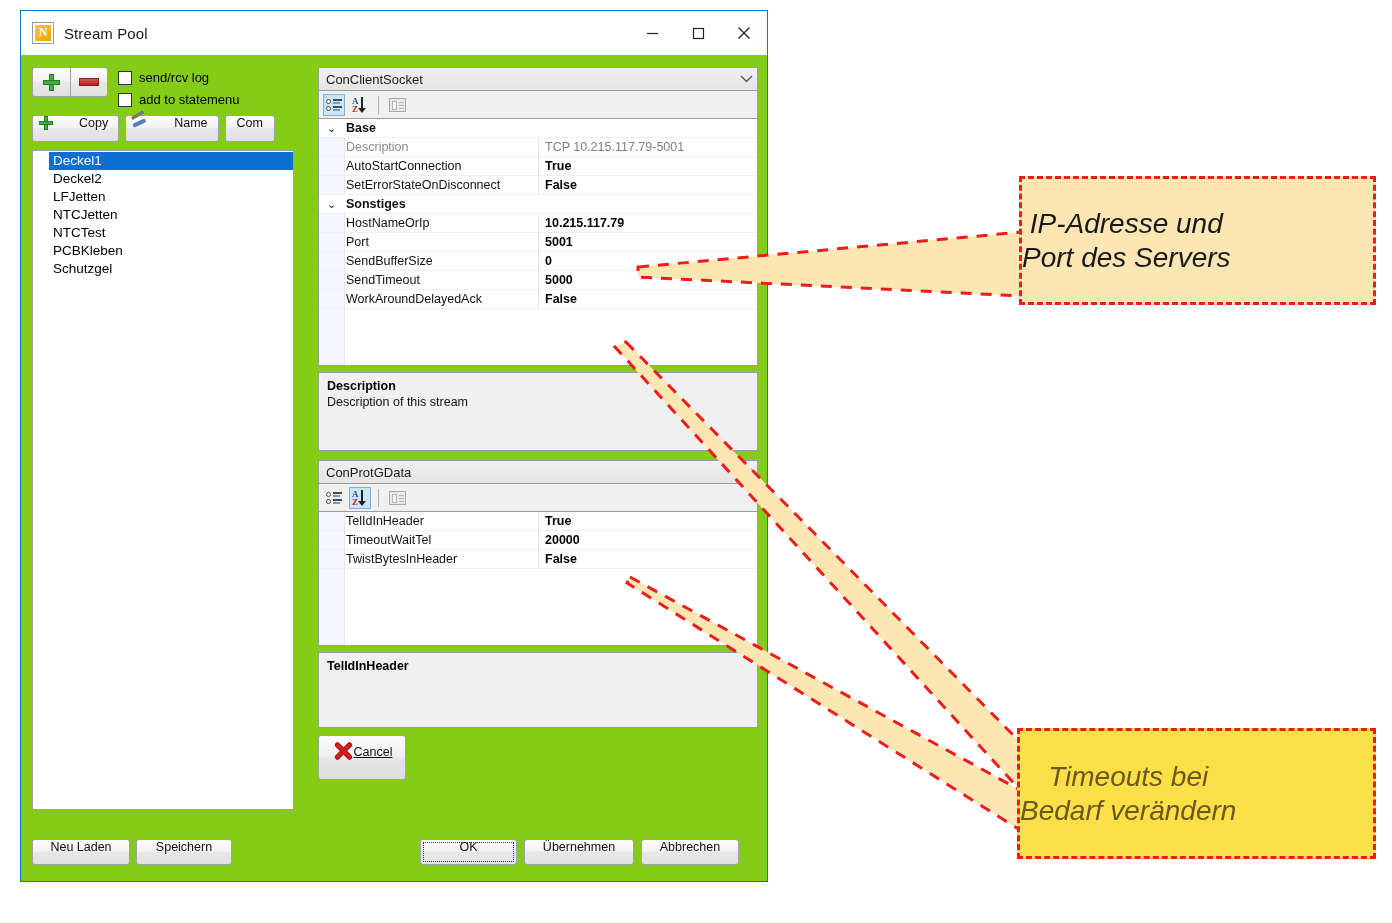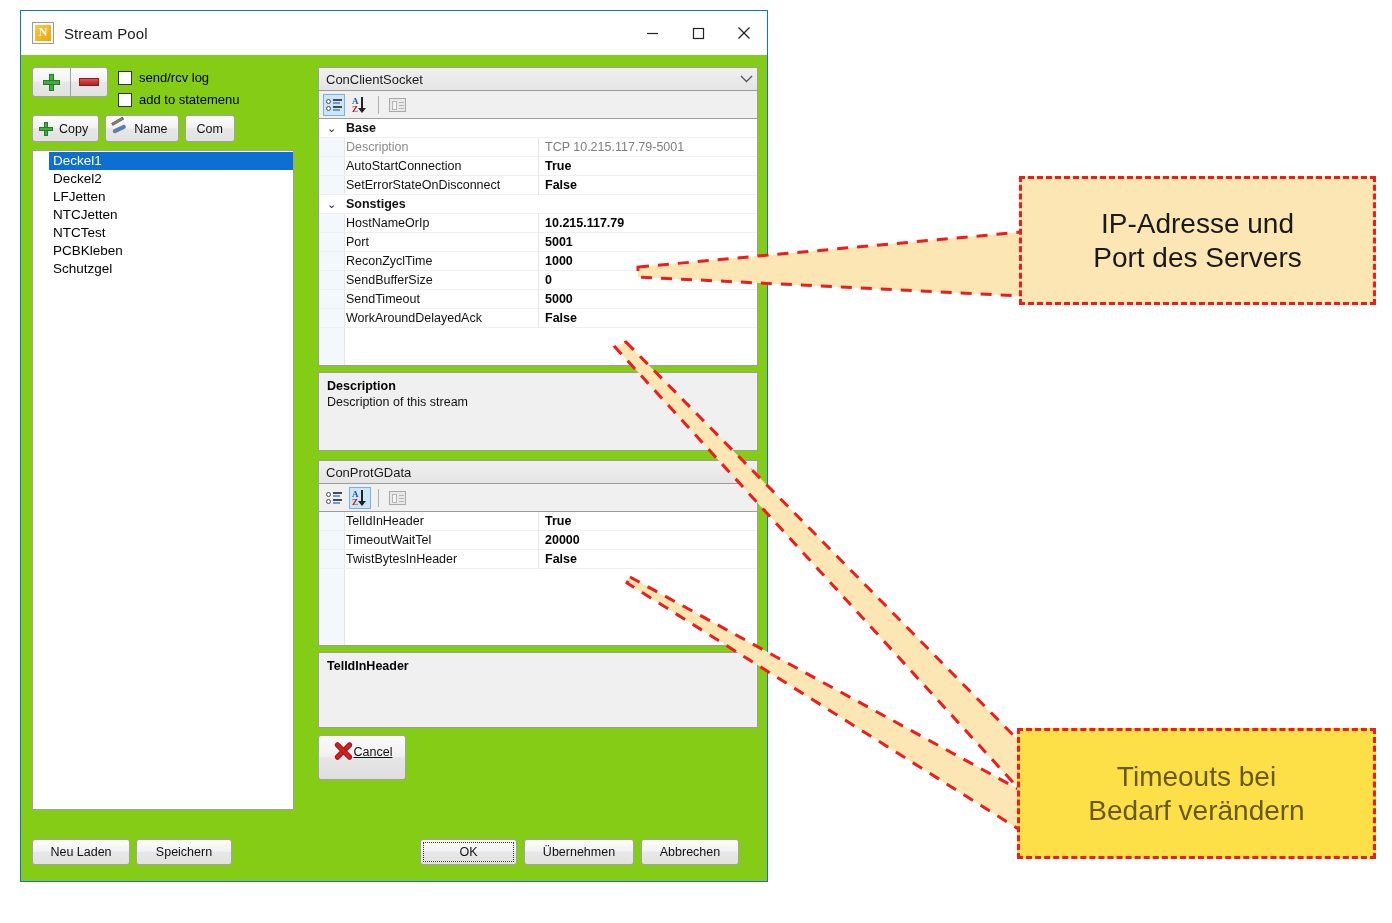--- a/index.html
+++ b/index.html
@@ -51,22 +51,22 @@
   #client{
     position:absolute;left:0;top:44px;right:0;bottom:0;background:#84cc16;
   }
   
   #leftpanel{position:absolute;left:11px;top:12px;width:262px;}
   .tool-row{display:flex;align-items:flex-start;}
   .btn{
     background:linear-gradient(180deg,#fdfdfd 0%,#f2f2f2 46%,#e7e7e7 52%,#e2e2e2 100%);
     border:1px solid #a2a2a2;border-radius:3px;
     font-family:"Liberation Sans", sans-serif;font-size:12.5px;color:#111;
-    display:inline-flex;align-items:center;justify-content:center;
-    box-sizing:border-box;cursor:default;
+    display:inline-flex;justify-content:center;
+    box-sizing:border-box;cursor:default;gap:20px;
   }
   .plusminus{display:flex;width:76px;height:30px;}
   .pm-half{
     width:38px;height:30px;background:linear-gradient(180deg,#fdfdfd 0%,#f2f2f2 46%,#e7e7e7 52%,#e2e2e2 100%);
     border:1px solid #a2a2a2;box-sizing:border-box;display:flex;align-items:center;justify-content:center;
   }
   .pm-half:first-child{border-radius:3px 0 0 3px;border-right:none;}
   .pm-half:last-child{border-radius:0 3px 3px 0;}
   .plus-glyph{position:relative;width:17px;height:17px;}
   .plus-glyph::before,.plus-glyph::after{
@@ -188,22 +188,22 @@
   #btn-speichern{left:115px;top:14px;width:96px;}
   #btn-ok{left:399px;top:14px;width:97px;position:relative;}
   #btn-ok .focus-ring{position:absolute;left:2px;top:2px;right:2px;bottom:2px;border:1px dotted #3a3a3a;}
   #btn-uebernehmen{left:503px;top:14px;width:110px;}
   #btn-abbrechen{left:620px;top:14px;width:98px;}
   
   #anno-layer{position:absolute;left:0;top:0;width:1392px;height:923px;pointer-events:none;}
   .callout{
     position:absolute;box-sizing:border-box;
     border:3px dashed #ee1c1c;
-    display:flex;align-items:center;justify-content:center;text-align:center;
-    font-family:"Liberation Sans", sans-serif;line-height:1.18;
+    display:flex;align-items:center;justify-content:flex-start;text-align:center;
+    font-family:"Liberation Sans", sans-serif;line-height:1.18;font-style:italic;
   }
   #callout-ip{
     left:1019px;top:176px;width:357px;height:129px;
     background:#fbe6b4;color:#1a1a1a;font-size:28px;
   }
   #callout-timeout{
     left:1017px;top:728px;width:359px;height:131px;
     background:#fde047;color:#6b5a1e;font-size:28px;
   }
 </style>
@@ -350,25 +350,20 @@
           <span class="pname">HostNameOrIp</span>
           <span class="pval">10.215.117.79</span>
         </div>
         <div class="pg-row">
           <span class="expander"></span>
           <span class="pname">Port</span>
           <span class="pval">5001</span>
         </div>
         <div class="pg-row">
           <span class="expander"></span>
-          <span class="pname">ReconZyclTime</span>
-          <span class="pval">1000</span>
-        </div>
-        <div class="pg-row">
-          <span class="expander"></span>
           <span class="pname">SendBufferSize</span>
           <span class="pval">0</span>
         </div>
         <div class="pg-row">
           <span class="expander"></span>
           <span class="pname">SendTimeout</span>
           <span class="pval">5000</span>
         </div>
         <div class="pg-row">
           <span class="expander"></span>

